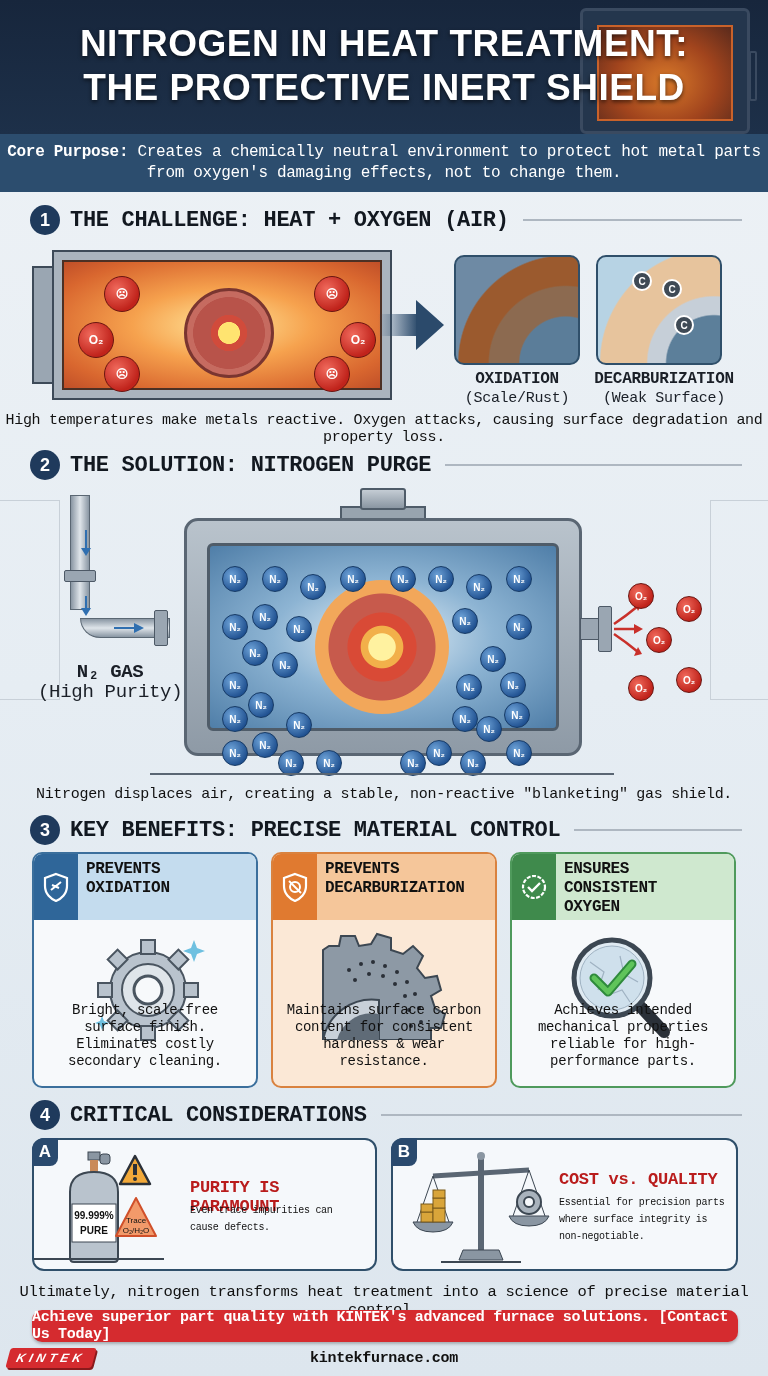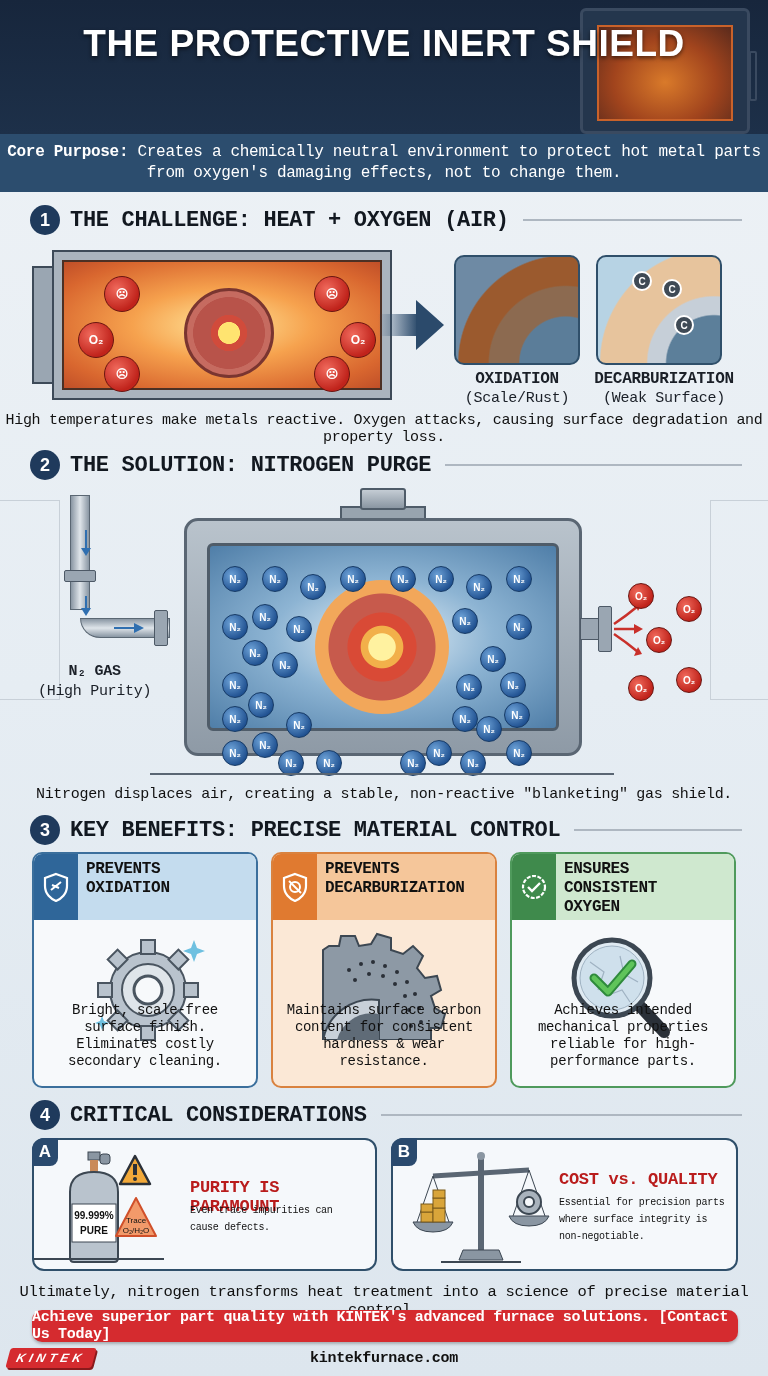--- a/index.html
+++ b/index.html
@@ -35,21 +35,21 @@
 .pipe-v{position:absolute;left:70px;top:495px;width:20px;height:115px;background:linear-gradient(90deg,#8996a3,#dfe5ea,#8996a3);border:1px solid #5a6773}
 .pipe-h{position:absolute;left:80px;top:618px;width:90px;height:20px;background:linear-gradient(180deg,#8996a3,#dfe5ea,#8996a3);border:1px solid #5a6773;border-bottom-left-radius:24px}
 .flange{position:absolute;background:#9aa6b2;border:1px solid #4d5966;border-radius:2px}
 .chamber{position:absolute;left:184px;top:518px;width:398px;height:238px;border:3px solid #5a6673;border-radius:14px;background:linear-gradient(180deg,#b9c3cc,#8e9aa6)}
 .chamber .inner2{position:absolute;left:20px;top:22px;right:20px;bottom:22px;border:3px solid #4f5c69;border-radius:6px;background:radial-gradient(ellipse at 50% 50%,#e6f1f8 0%,#8db4d3 45%,#4f7ea8 100%)}
 .cap{position:absolute;left:360px;top:488px;width:46px;height:22px;background:linear-gradient(180deg,#c4ccd4,#8a96a2);border:2px solid #4f5c69;border-radius:3px}
 .cap2{position:absolute;left:340px;top:506px;width:86px;height:16px;background:#98a4af;border:2px solid #4f5c69;border-bottom:none}
 .n2{position:absolute;width:26px;height:26px;border-radius:50%;background:radial-gradient(circle at 35% 35%,#6ea3d8,#1e4f8f 75%);border:1.5px solid #163a66;color:#fff;font-weight:bold;font-size:10px;display:flex;align-items:center;justify-content:center}
 .gear-glow{position:absolute;left:315px;top:580px;width:134px;height:134px;border-radius:50%;background:radial-gradient(circle,#fff2a0 0 14%,#f2b04a 15% 22%,#d94a36 23% 36%,#c75a4c 37% 56%,#f2a75a 57% 72%,rgba(242,167,90,0) 74%)}
 .o2s{width:26px;height:26px;font-size:10px}
-.n2label{position:absolute;left:38px;top:662px;text-align:center;font-size:15px;line-height:20px}
+.n2label{position:absolute;left:38px;top:662px;text-align:center;font-size:19px;line-height:20px}
 .n2label b{font-weight:bold}
 .bgcirc{position:absolute;border:1px solid #c8d0d8}
 
 .card{position:absolute;top:852px;width:226px;height:236px;border-radius:10px;border:2px solid;overflow:hidden;background:#f7f9fb}
 .card .hd{height:66px;display:flex}
 .card .ic{width:44px;display:flex;align-items:center;justify-content:center}
 .card .hl{flex:1;font-weight:bold;font-size:16px;line-height:19px;padding:6px 6px 0 8px;color:#111}
 .card .body{position:absolute;top:66px;left:0;right:0;bottom:0}
 .card .desc{position:absolute;bottom:16px;left:8px;right:8px;text-align:center;font-size:14px;line-height:17px;color:#111}
 .card-blue{left:32px;border-color:#3b6f9c}
@@ -69,20 +69,21 @@
 </style>
 </head>
 <body>
 
 <div class="header">
   <div class="furnace">
       <div class="glow"></div>
       <div class="hinge"></div>
     </div>
   <div class="title">
+    <div>NITROGEN IN HEAT TREATMENT:</div>
     <div>THE PROTECTIVE INERT SHIELD</div>
   </div>
 </div>
 <div class="purpose cond">
   <b>Core Purpose:</b>
   <span>Creates a chemically neutral environment to protect hot metal parts from oxygen's damaging effects, not to change them.</span>
 </div>
 
 <div class="sec-h" style="top:205px">
   <div class="num">1</div>

